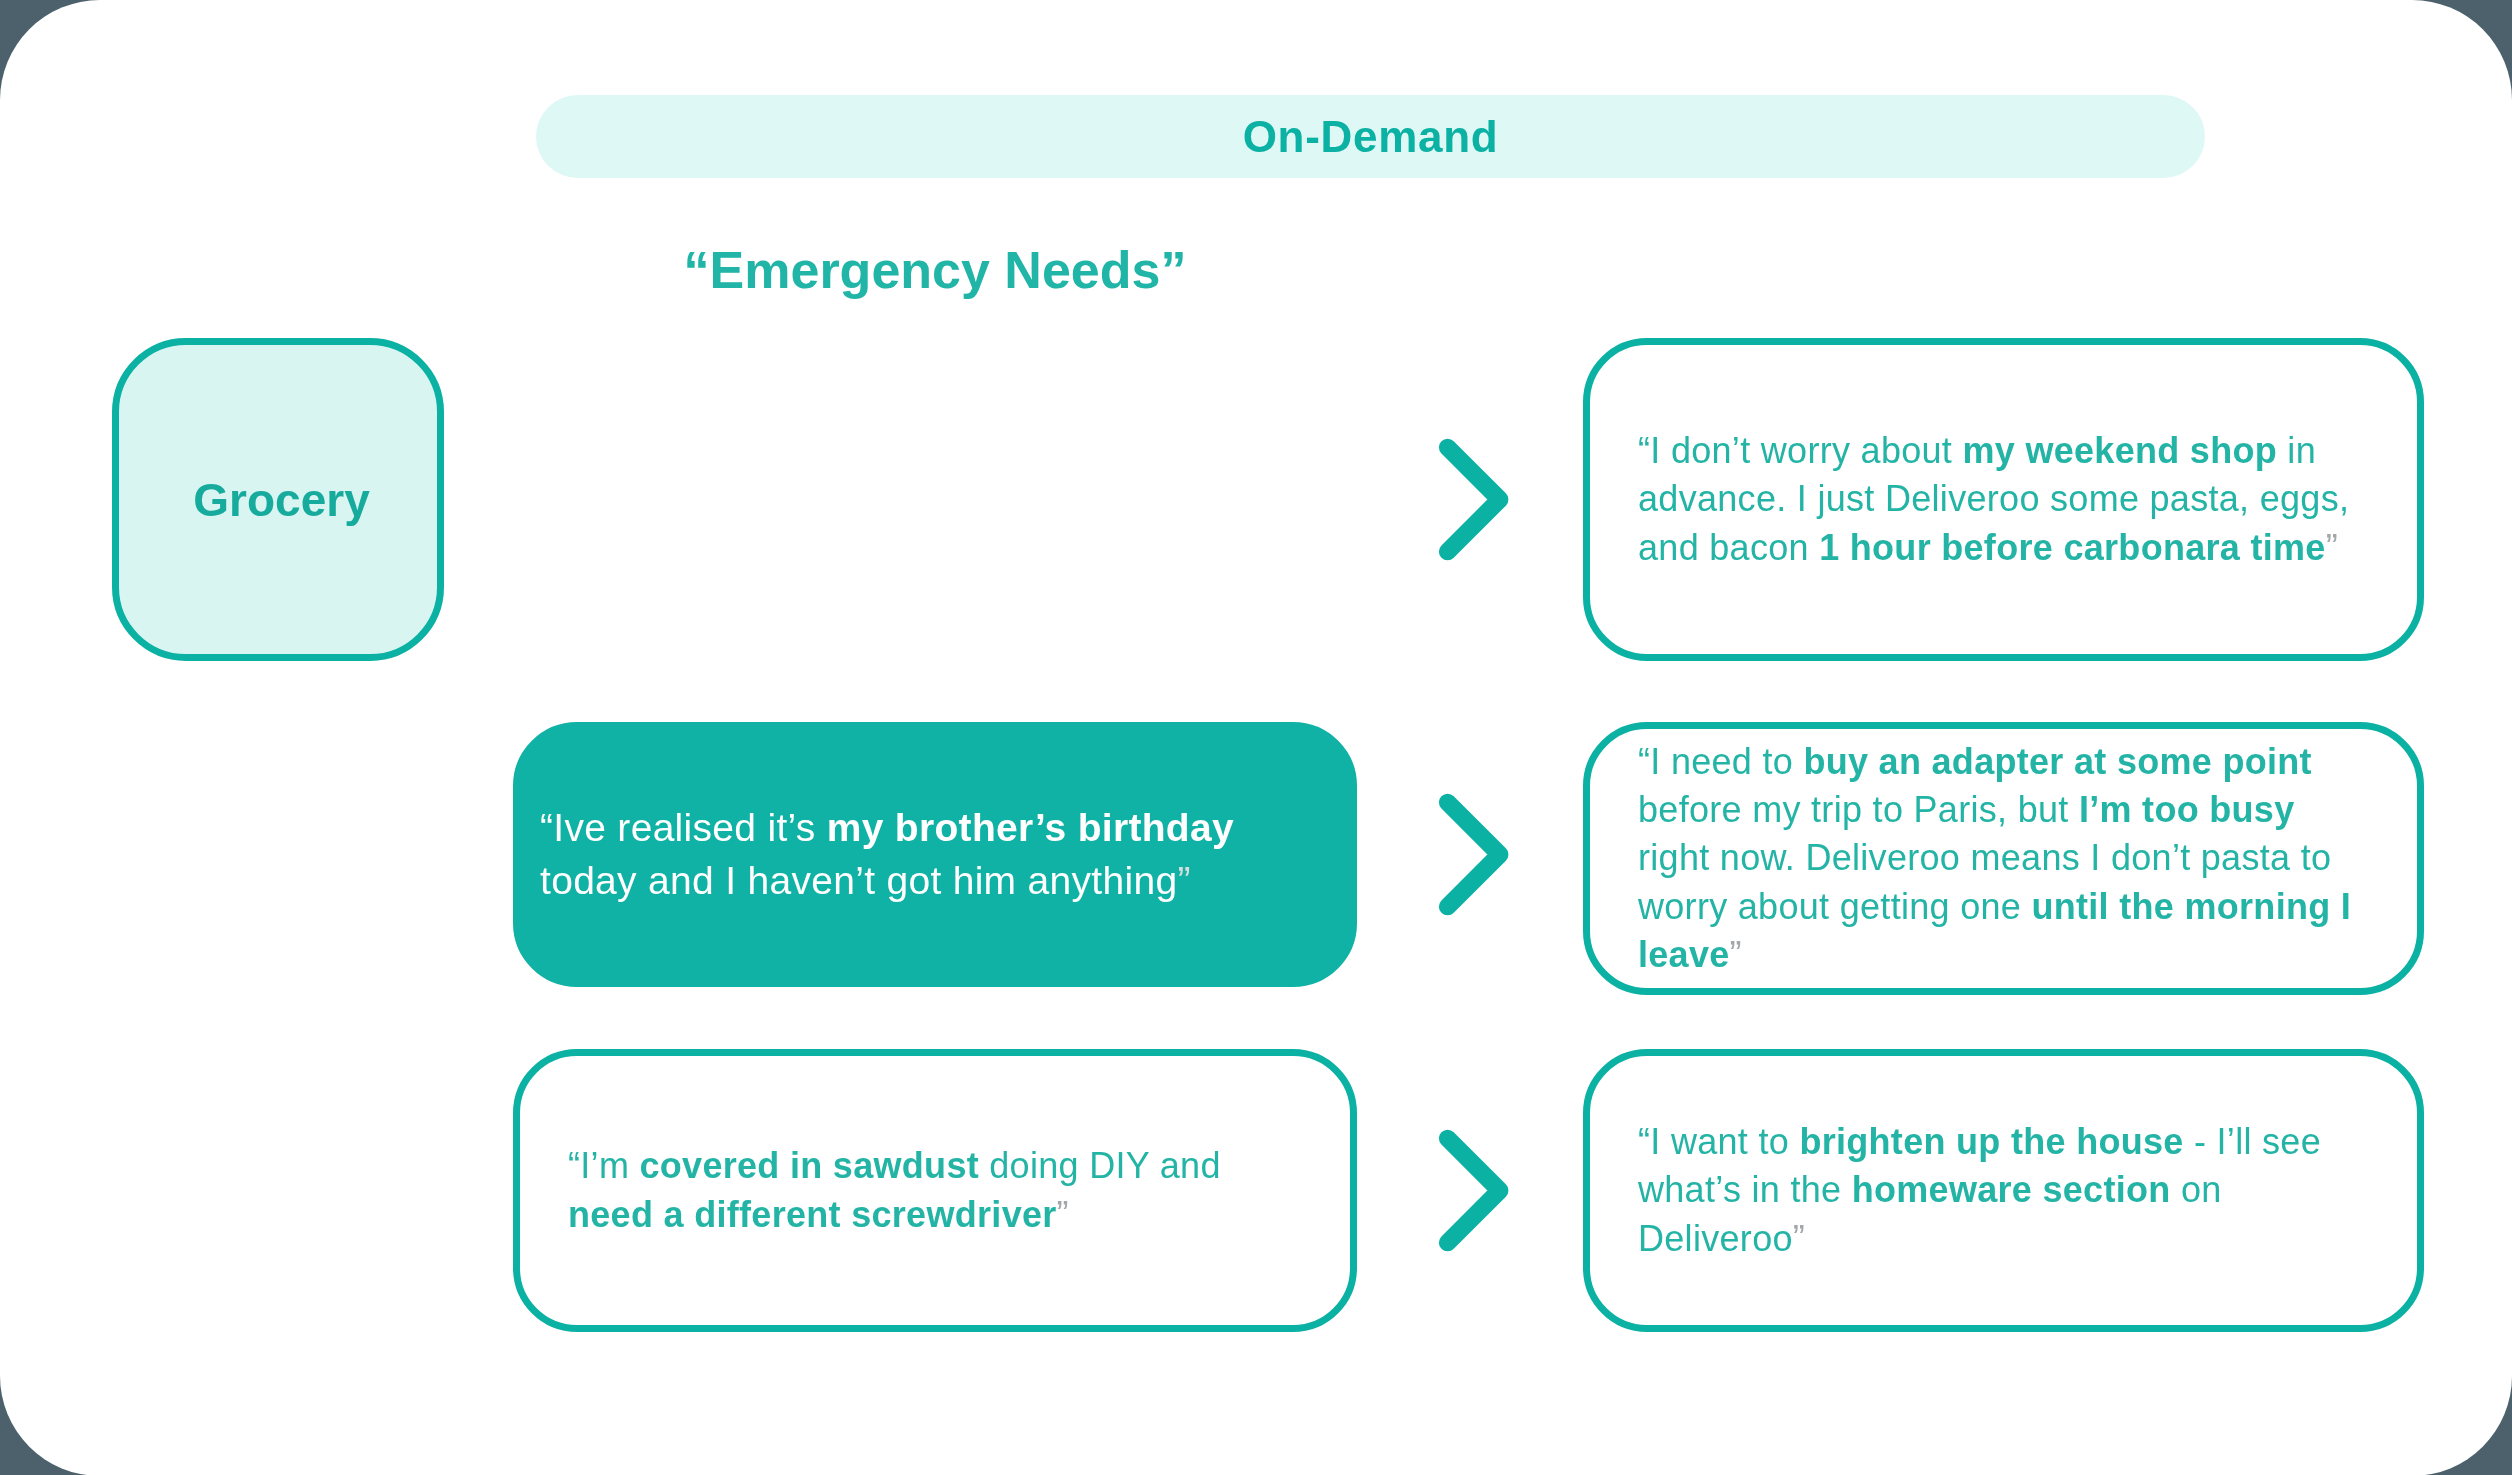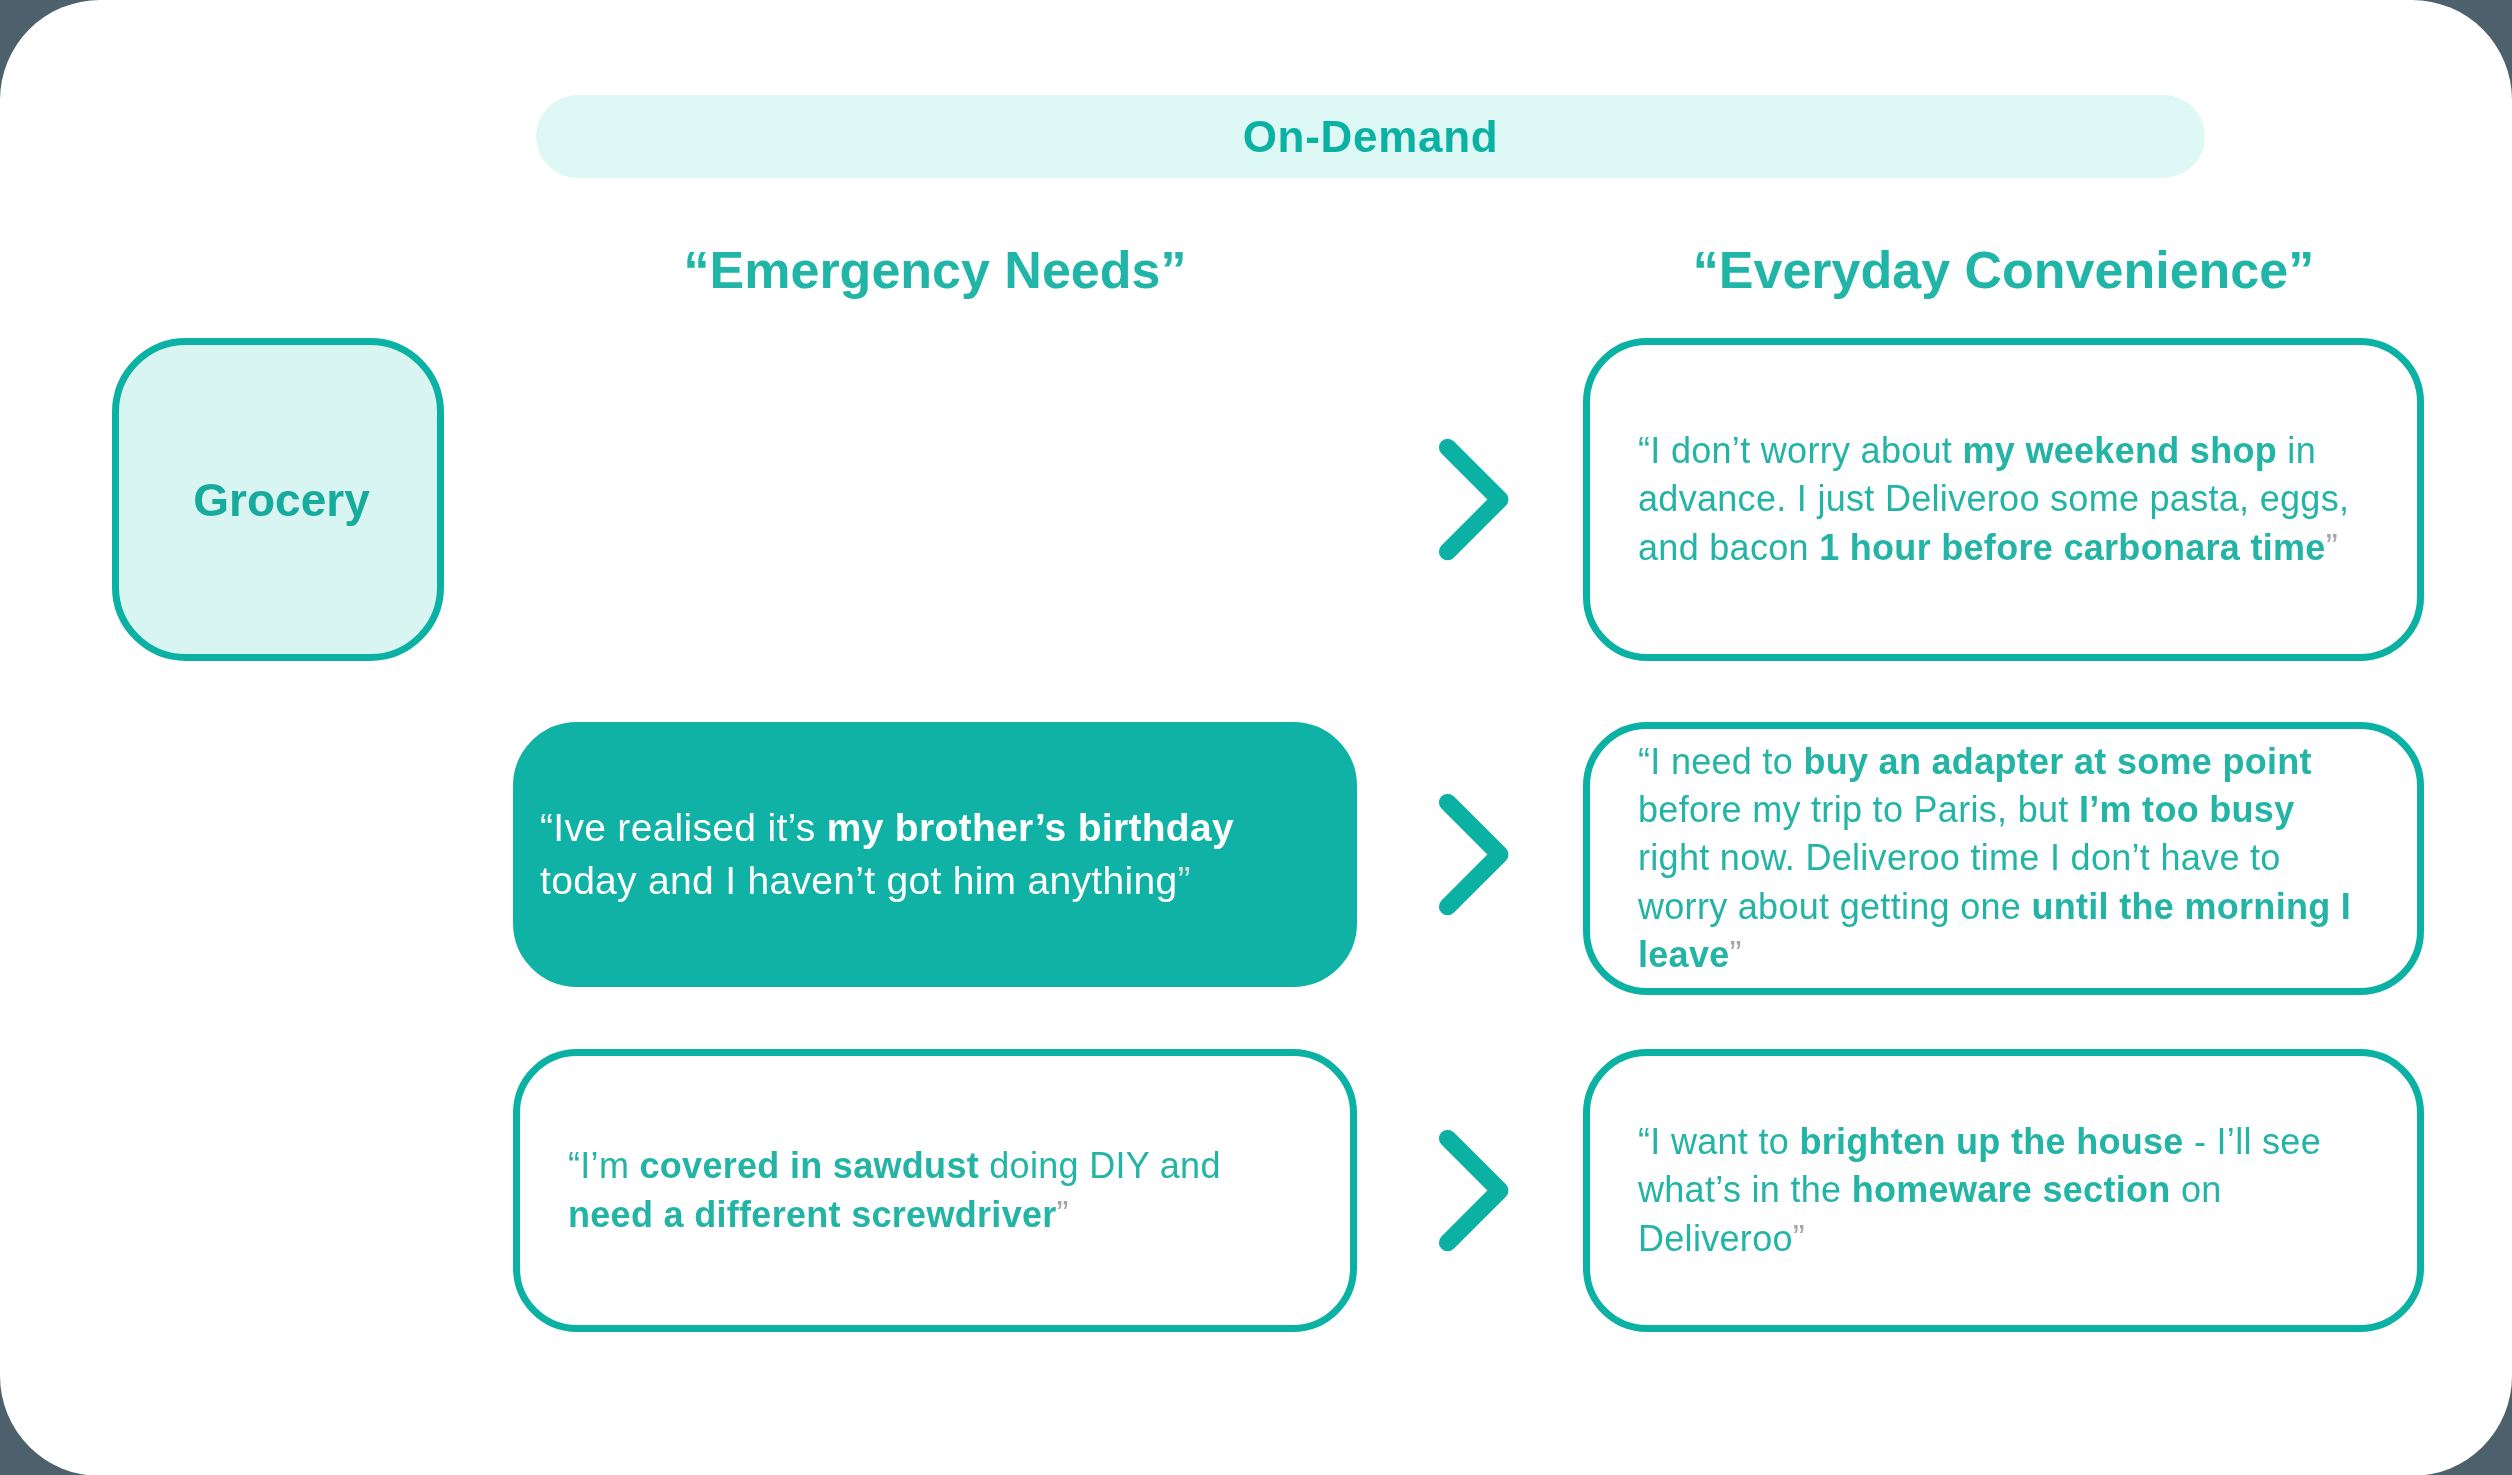--- a/index.html
+++ b/index.html
@@ -73,35 +73,34 @@
 <body>
 
 <div id="stage">
   <div class="canvas">
 
     <div class="pill">
       <span class="pill-label">On-Demand</span>
     </div>
 
     <div class="col-header left">“Emergency Needs”</div>
-    <div class="col-header right">“Everyday Convenience”</div>
 
     <div class="cat-box grocery">
       <span class="cat-label">Grocery</span>
     </div>
 
     <div class="quote-box q-right row1">
       <div class="quote"><span>“I don’t worry about </span><span class="b">my weekend shop</span><span> in advance. I just Deliveroo some pasta, eggs, and bacon </span><span class="b">1 hour before carbonara time</span><span class="m">”</span></div>
     </div>
 
     <div class="quote-box filled q-left row2-left">
       <div class="quote"><span>“Ive realised it’s </span><span class="b">my brother’s birthday</span><span> today and I haven’t got him anything</span><span class="m">”</span></div>
     </div>
     <div class="quote-box q-right row2-right">
-      <div class="quote"><span>“I need to </span><span class="b">buy an adapter at some point</span><span> before my trip to Paris, but </span><span class="b">I’m too busy</span><span> right now. Deliveroo time I don’t have to worry about getting one </span><span class="b">until the morning I leave</span><span class="m">”</span></div>
+      <div class="quote"><span>“I need to </span><span class="b">buy an adapter at some point</span><span> before my trip to Paris, but </span><span class="b">I’m too busy</span><span> right now. Deliveroo means I don’t pasta to worry about getting one </span><span class="b">until the morning I leave</span><span class="m">”</span></div>
     </div>
 
     <div class="quote-box q-left row3">
       <div class="quote"><span>“I’m </span><span class="b">covered in sawdust</span><span> doing DIY and </span><span class="b">need a different screwdriver</span><span class="m">”</span></div>
     </div>
     <div class="quote-box q-right row3">
       <div class="quote"><span>“I want to </span><span class="b">brighten up the house</span><span> - I’ll see what’s in the </span><span class="b">homeware section</span><span> on Deliveroo</span><span class="m">”</span></div>
     </div>
 
     <div class="chevron c1">

